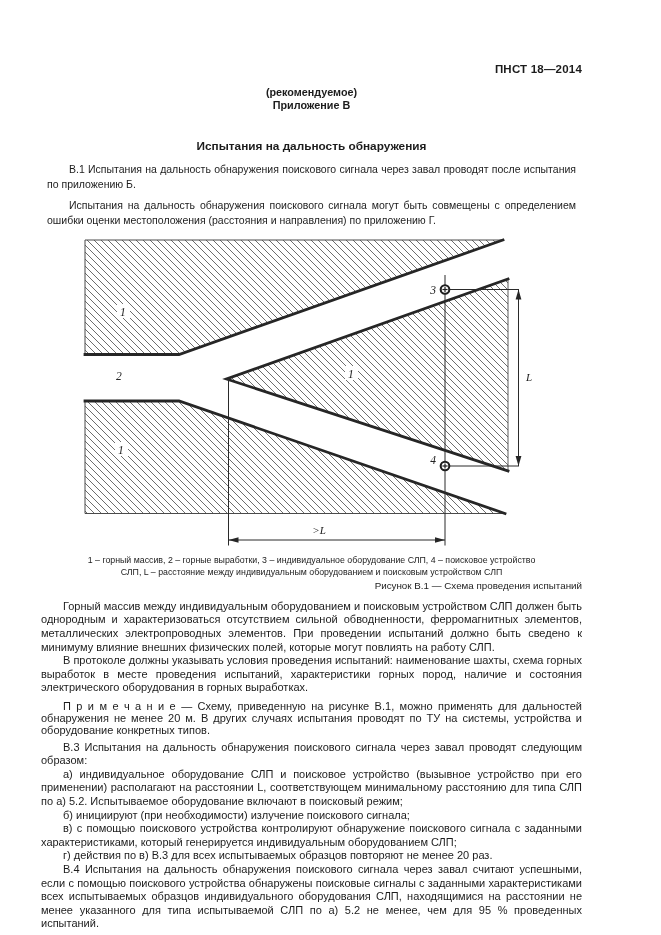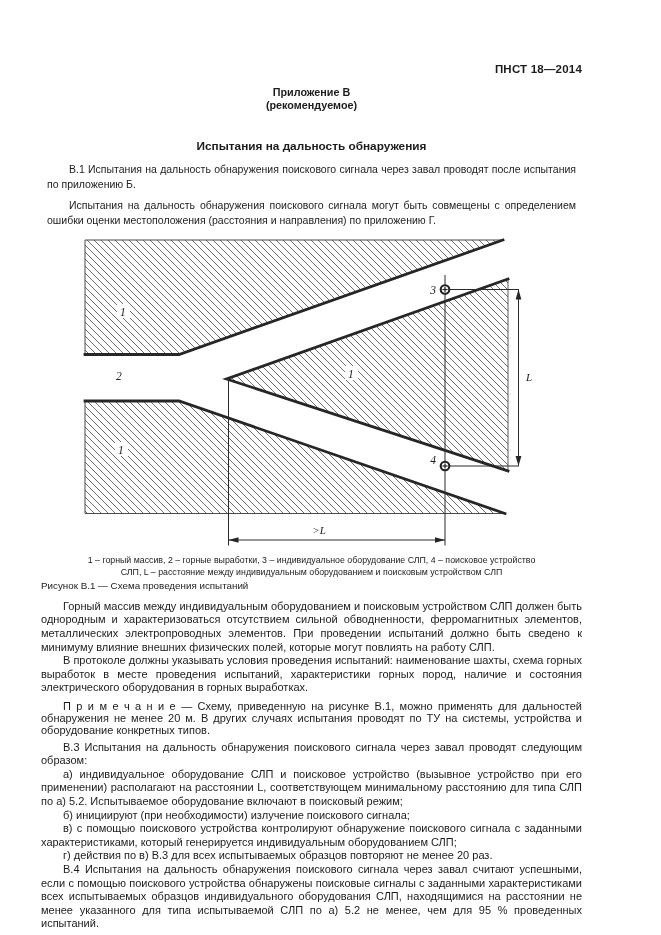--- a/index.html
+++ b/index.html
@@ -43,21 +43,21 @@
     margin:5px 0 4px 0;
     hyphens:auto;
   }
   .figure-block{margin-top:4px;}
   .figure-svg{display:block;margin-left:42px;}
   .fig-caption{
     margin-top:8px;text-align:center;
     font-size:8.8px;line-height:12.4px;color:#1c1c1c;
   }
   .fig-title{
-    margin-top:1px;text-align:left;
+    margin-top:1px;text-align:right;
     font-size:9.8px;line-height:12px;
   }
   .mid-gap{margin-top:8px;}
   .page-number{
     text-align:right;font-size:11.5px;margin-top:8px;
     padding-right:16px;
   }
   .page-number span{display:inline-block;margin-right:-2px;}
   
   .fig-label{
@@ -70,22 +70,22 @@
   }
 </style>
 </head>
 <body>
 
 <div class="header-right">ПНСТ 18—2014</div>
 
 <div class="content">
 
   <div class="appendix">
+    <div>(рекомендуемое)</div>
     <div>Приложение В</div>
-    <div>(рекомендуемое)</div>
   </div>
 
   <div class="section-title">Испытания на дальность обнаружения</div>
 
   <p class="para first">В.1 Испытания на дальность обнаружения поискового сигнала через завал проводят после испытания по приложению Б.</p>
   <p class="para">Испытания на дальность обнаружения поискового сигнала могут быть совмещены с определением ошибки оценки местоположения (расстояния и направления) по приложению Г.</p>
 
   <div class="figure-block">
     <svg class="figure-svg" width="452" height="312" viewBox="84 236 452 312" xmlns="http://www.w3.org/2000/svg">
       <defs>

